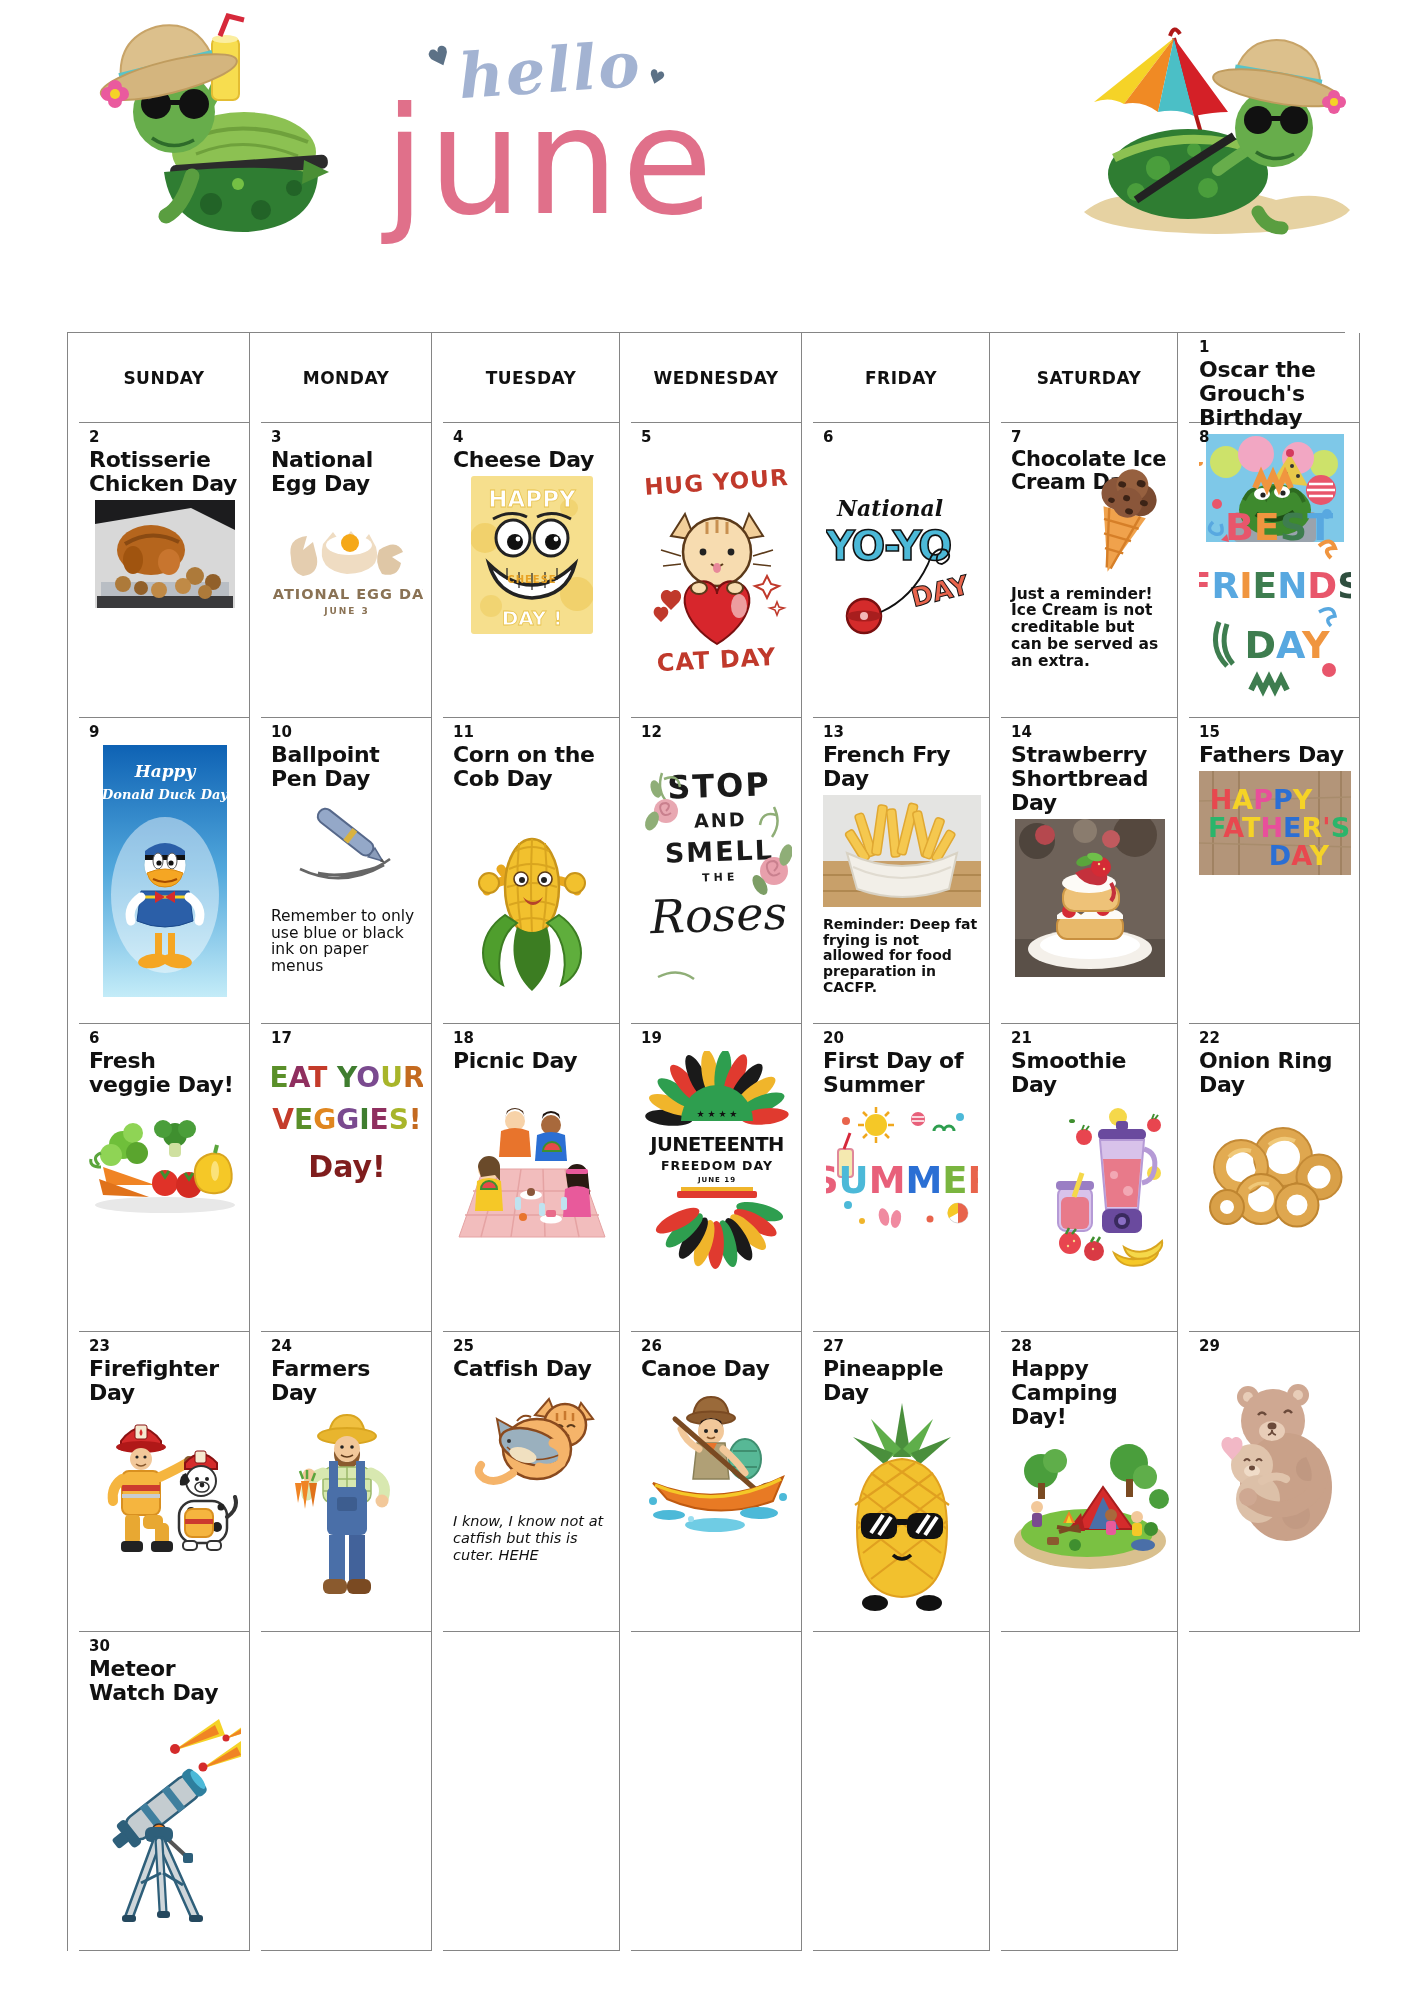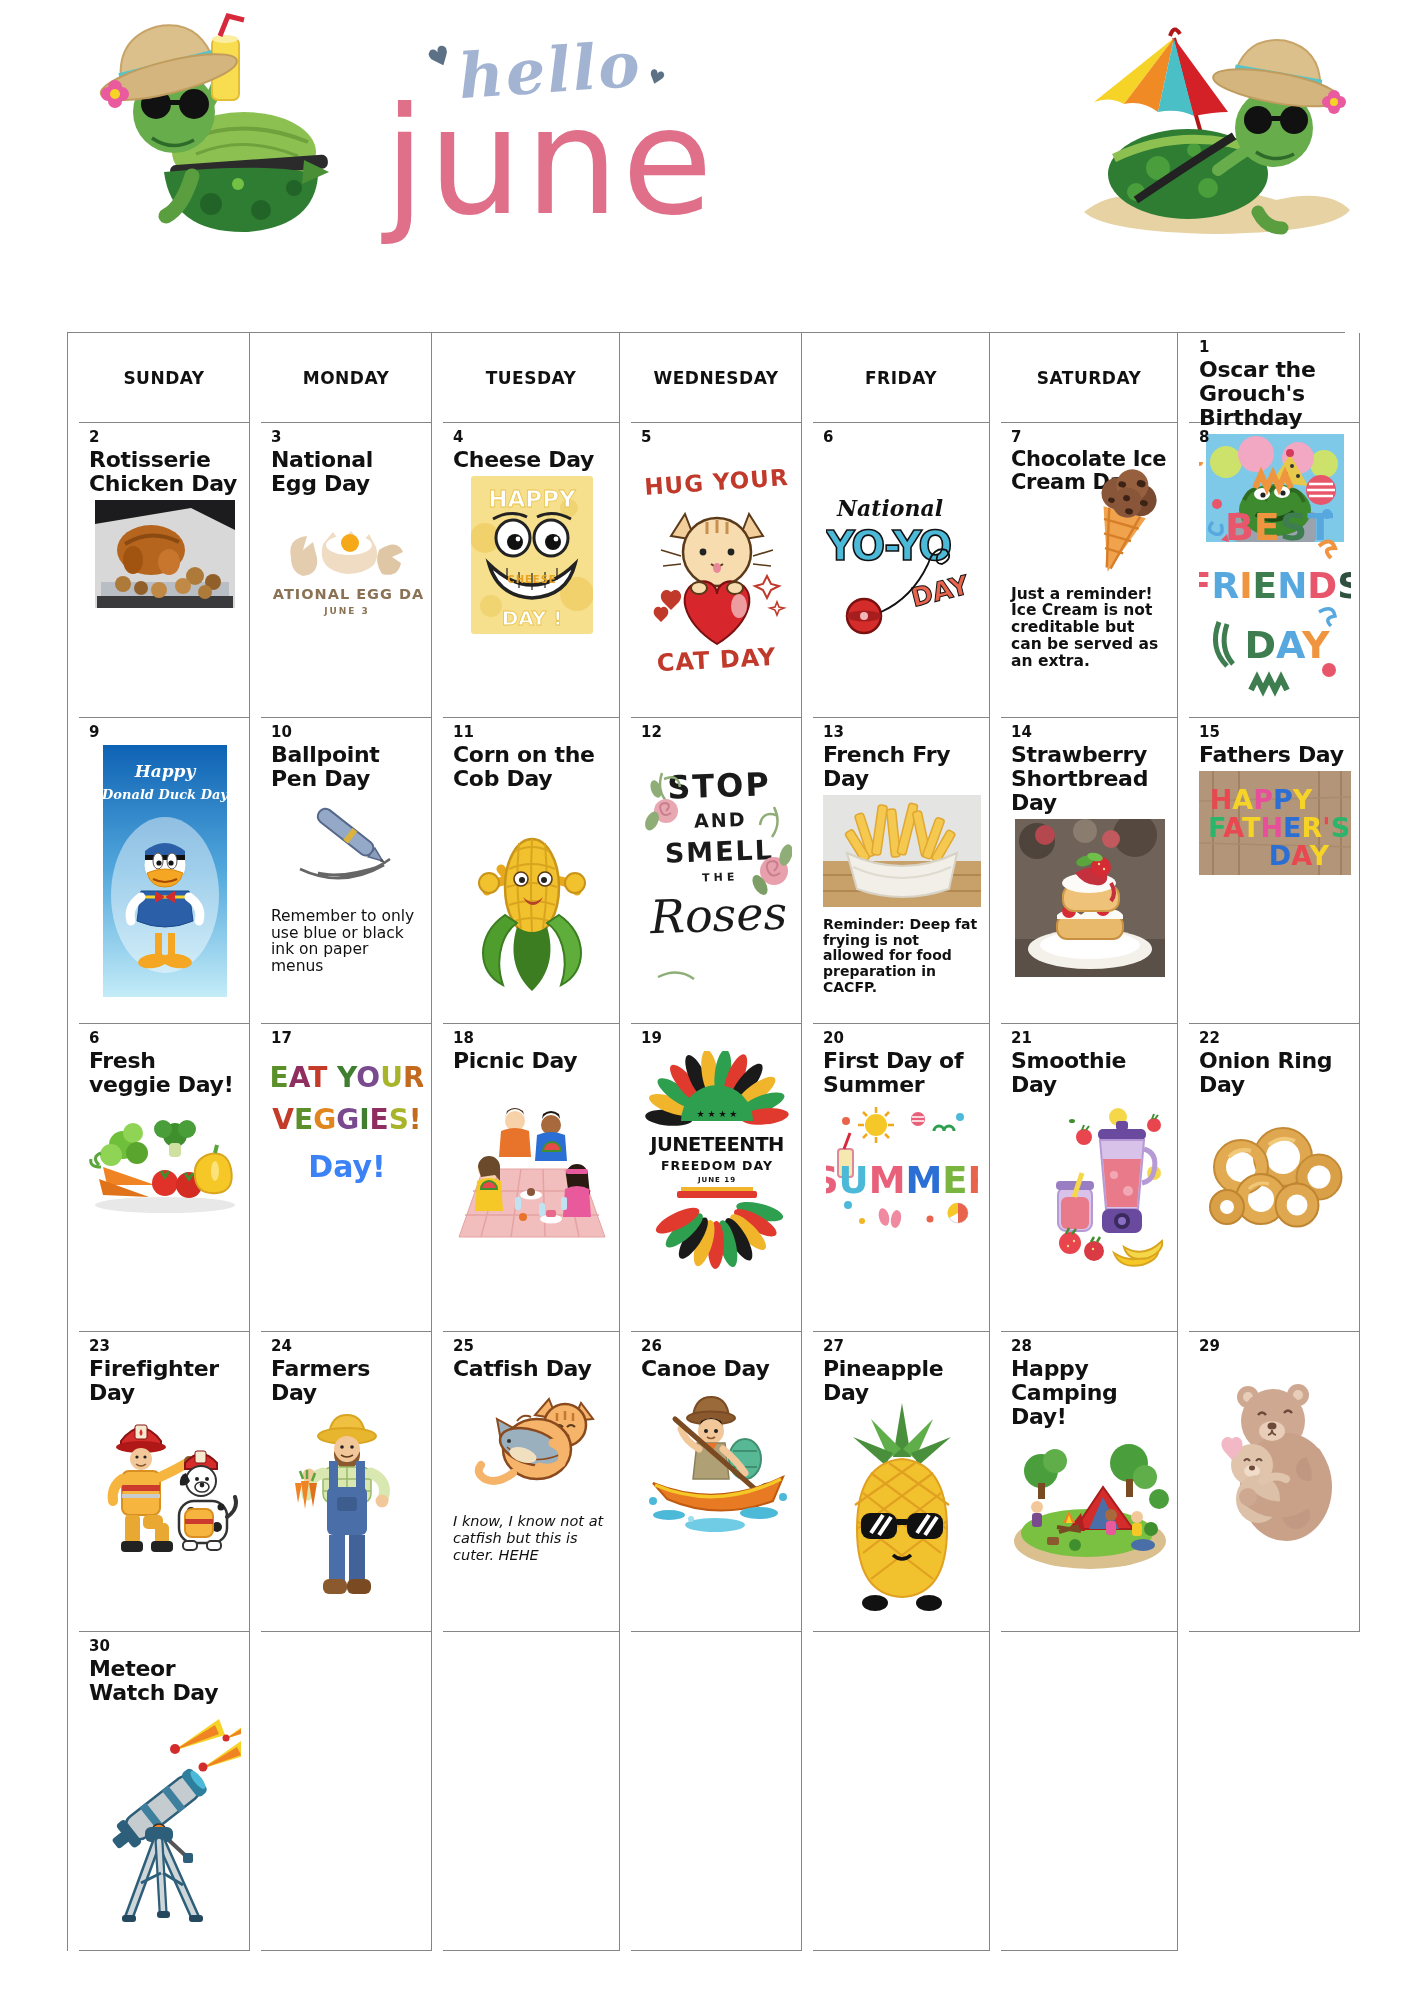--- a/index.html
+++ b/index.html
@@ -26,21 +26,21 @@
        box-sizing:border-box;background:transparent;overflow:visible;margin-left:11px;}
   .hcell{display:flex;align-items:center;justify-content:center;
        font-weight:bold;font-size:17px;letter-spacing:.5px;}
   .cell{padding:6px 8px 2px 10px;position:relative;}
   .daynum{font-size:15px;font-weight:bold;line-height:1.1;}
   .title{font-size:22px;font-weight:bold;line-height:1.1;letter-spacing:-.3px;margin-top:2px;}
   .art-wrap{text-align:center;margin-top:4px;}
   .note{font-size:15.5px;line-height:1.08;margin-top:5px;}
   .note-bold{font-size:14px;font-weight:bold;line-height:1.12;margin-top:6px;}
   .note-italic{font-size:14.5px;font-style:italic;line-height:1.18;margin-top:6px;}
-  .extra{color:#3b82f6;font-size:30px;font-weight:bold;text-align:center;margin-top:2px;}
+  .extra{color:#7f1d1d;font-size:30px;font-weight:bold;text-align:center;margin-top:2px;}
   
   .cell--d5 .art-wrap{margin-top:10px;}
   .cell--d6 .art-wrap{margin-top:42px;}
   .cell--d7 .title{font-size:21px;}
   .cell--d7 .art-wrap{text-align:right;margin-top:-36px;margin-right:-4px;}
   .cell--d7 .note{clear:both;margin-top:2px;font-weight:bold;}
   .cell--d8 .art-wrap{margin-top:16px;}
   .cell--d12 .art-wrap{margin-top:8px;}
   .cell--d22 .art-wrap{margin-top:18px;}
   .cell--d24 .title{margin-bottom:0;}

